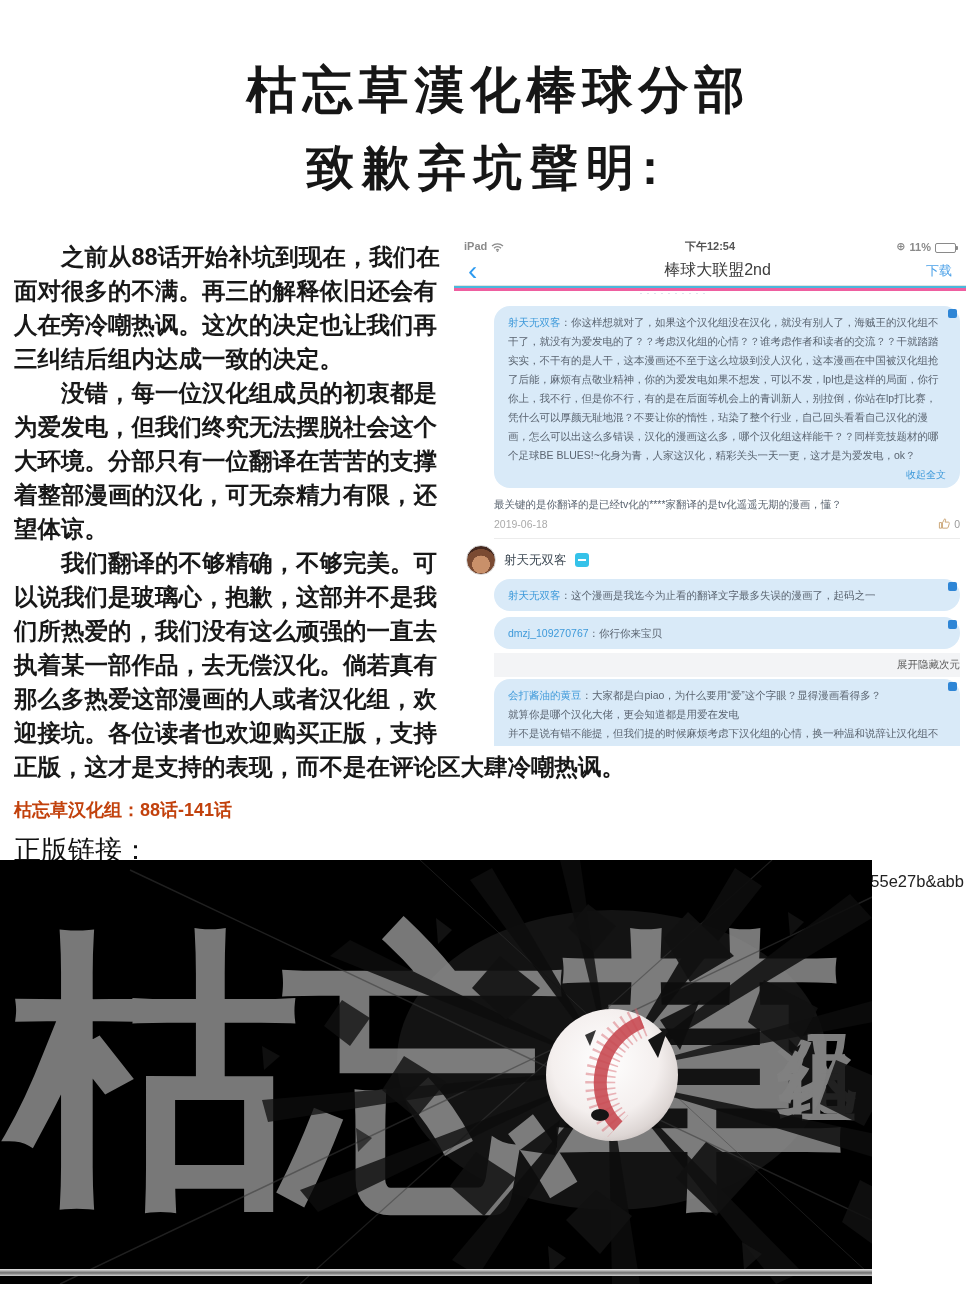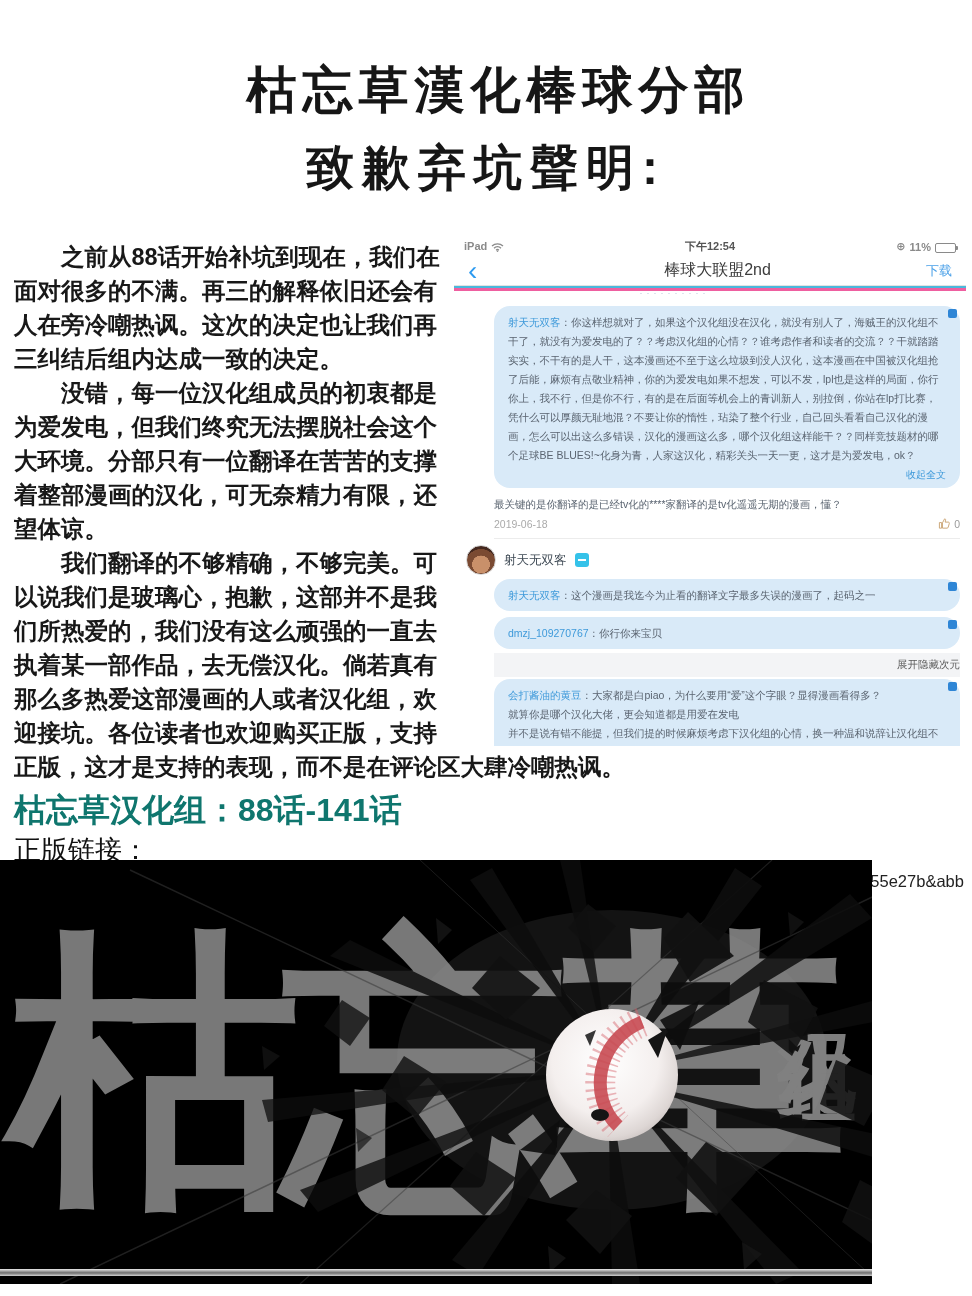--- a/index.html
+++ b/index.html
@@ -51,21 +51,21 @@
   .commenter-name{font-size:12.5px;color:#3f4a55;}
   .lv-badge{width:14px;height:14px;border-radius:3px;background:#35c2e9;
     display:inline-block;position:relative;}
   .lv-badge::after{content:"";position:absolute;left:3px;top:6px;width:8px;height:2px;background:#fff;}
   .gap6{height:6px;}
   .expand-bar{margin:4px 6px 2px 40px;background:#f3f4f6;color:#5a5a5a;text-align:right;
     font-size:10.5px;padding:5px 0;}
   .beans-line{display:block;}
   
   .footer-block{clear:none;padding:6px 6px 0 14px;}
-  .group-range{font-size:32px;font-weight:bold;line-height:40px;color:#0f766e;}
+  .group-range{font-size:18px;font-weight:bold;line-height:40px;color:#c2410c;}
   .link-label{font-size:27px;font-weight:normal;line-height:40px;color:#111;}
   .link-url{font-size:16.5px;color:#222;line-height:22px;word-break:break-all;}
   
   .artwork{position:absolute;left:0;top:860px;width:872px;height:424px;overflow:hidden;background:#000000;}
   .wm-big{position:absolute;left:8px;top:62px;font-size:292px;line-height:300px;font-weight:bold;
     color:#787878;letter-spacing:-18px;white-space:nowrap;z-index:1;}
   .wm-vert{position:absolute;right:2px;top:106px;writing-mode:vertical-rl;font-size:78px;
     font-weight:bold;color:#7d7d7d;letter-spacing:10px;z-index:1;}
   .burst{position:absolute;inset:0;z-index:2;}
   .table-bar{position:absolute;left:0;bottom:8px;height:7px;z-index:3;width:100%;

